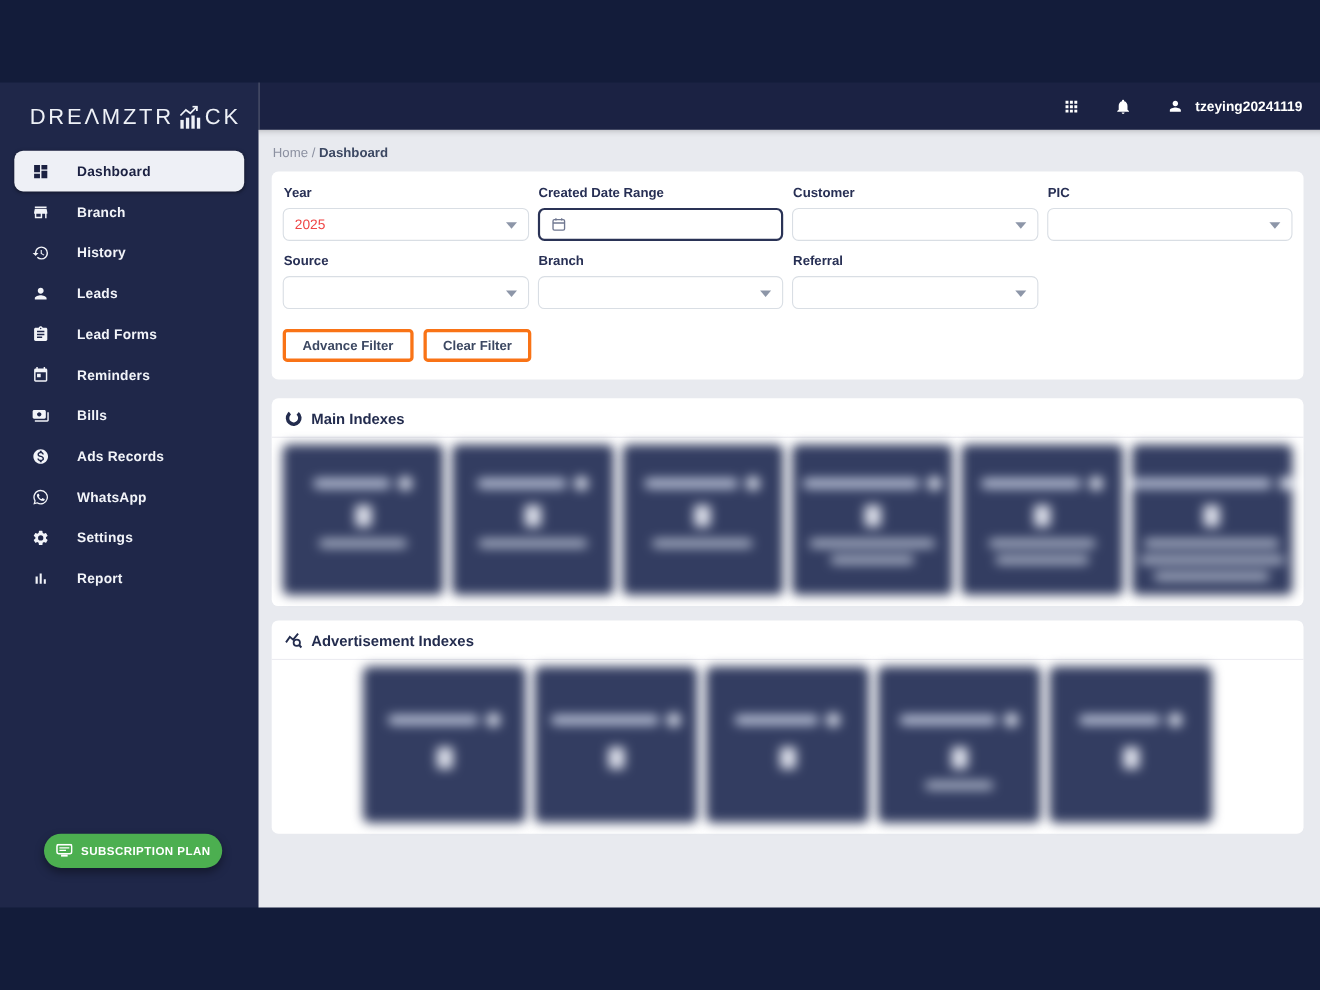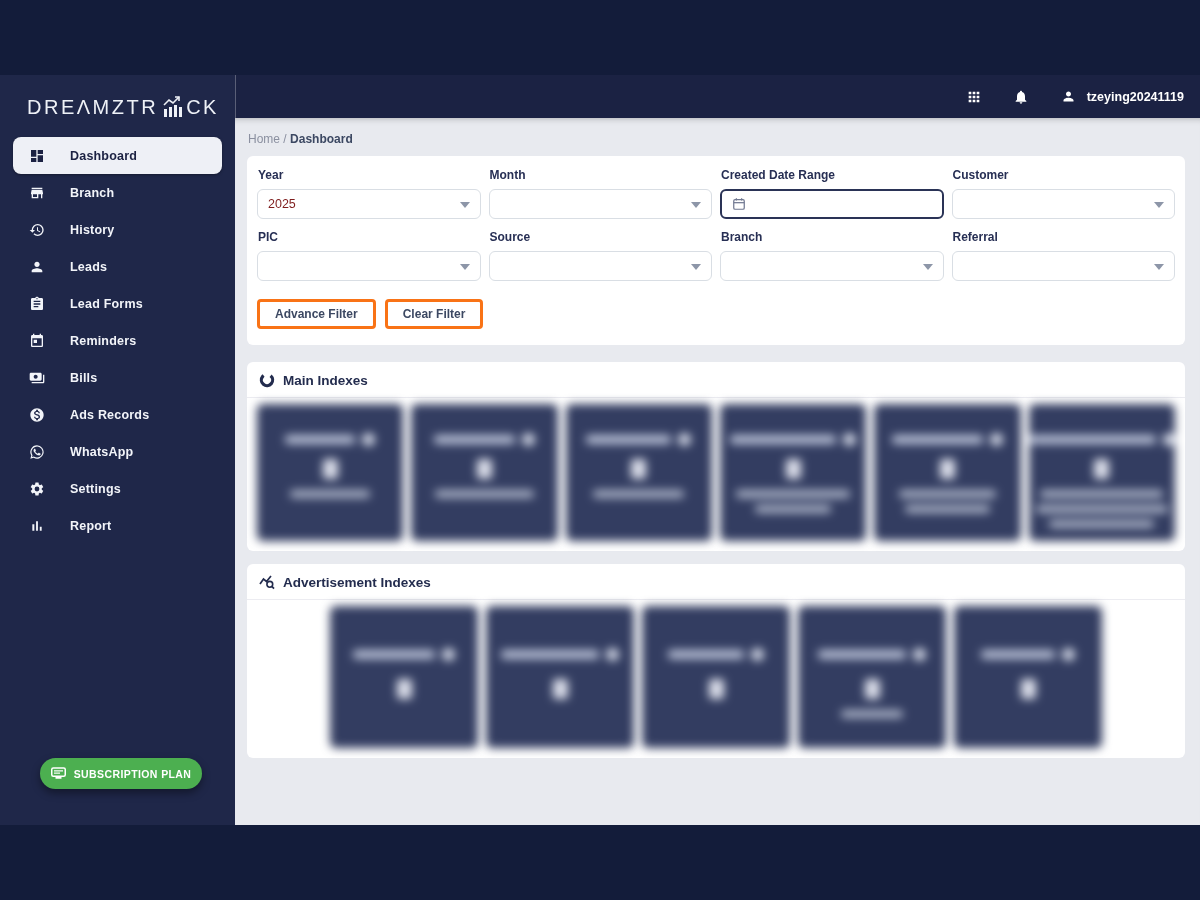--- a/index.html
+++ b/index.html
@@ -34,21 +34,21 @@
   .breadcrumb { padding:14px 0 10px 13px; font-size:12px; color:#8b90a0; }
   .breadcrumb .home { cursor:pointer;margin-top:42px; }
   .breadcrumb .cur { color:#3c4862; font-weight:700; }
 
   .panel { background:#fff; border-radius:6px; margin:0 15px 0 12px; }
   .filter-panel { padding:10px 10px 16px 10px; }
   .fgrid { display:grid; grid-template-columns:repeat(4,1fr); column-gap:8px; row-gap:9px; }
   .ffield .flabel { font-size:12px; font-weight:700; color:#272f54; margin:2px 0 7px 1px; }
   .fbox { position:relative; height:30px; border:1px solid #d9dee4; border-radius:6px; background:#fff; display:flex; align-items:center; padding:0 26px 0 10px; cursor:pointer; }
   .fbox.date { border:2px solid #2a3356; }
-  .fbox .fval { font-size:12.5px; color:#7f1d1d;text-align:right; }
+  .fbox .fval { font-size:12.5px; color:#ef4444;text-align:right; }
   .caret { position:absolute; right:10px; top:12px; width:0; height:0; border-left:5px solid transparent; border-right:5px solid transparent; border-top:6px solid #8d96a8; }
   .cal-ico { width:14px; height:14px; }
   .cal-ico rect, .cal-ico line { stroke:#6f7790; stroke-width:1.4; fill:none; }
   .btnrow { margin-top:18px; display:flex; gap:9px; }
   .obtn { height:30px; padding:0 15px; background:#fff; border:3px solid #f97316; border-radius:4px; font-family:inherit; font-size:12px; font-weight:600; color:#3c4862; cursor:pointer; }
 
   .sec-panel { margin-top:17px;text-align:right; }
   .sec-head { display:flex; align-items:center; gap:8px; padding:10px 12px 9px 12px; border-bottom:1px solid #ececf1; }
   .sec-head svg { width:16px; height:16px; }
   .sec-title { font-size:13.5px; font-weight:700; color:#232c4e; }
@@ -214,27 +214,20 @@
     <div class="panel filter-panel">
       <div class="fgrid" id="fgrid">
           <div class="ffield">
             <div class="flabel">Year</div>
             <div class="fbox">
               <span class="fval">2025</span>
               <span class="caret"></span>
             </div>
           </div>
           <div class="ffield">
-            <div class="flabel">Month</div>
-            <div class="fbox">
-              <span class="fval"></span>
-              <span class="caret"></span>
-            </div>
-          </div>
-          <div class="ffield">
             <div class="flabel">Created Date Range</div>
             <div class="fbox date">
               <svg class="cal-ico" viewBox="0 0 16 16">
                 <rect x="2" y="3" width="12" height="11" rx="1.5"></rect>
                 <line x1="2" y1="6.5" x2="14" y2="6.5"></line>
                 <line x1="5" y1="1.5" x2="5" y2="4"></line>
                 <line x1="11" y1="1.5" x2="11" y2="4"></line>
               </svg>
               <span class="fval"></span>
             </div>

